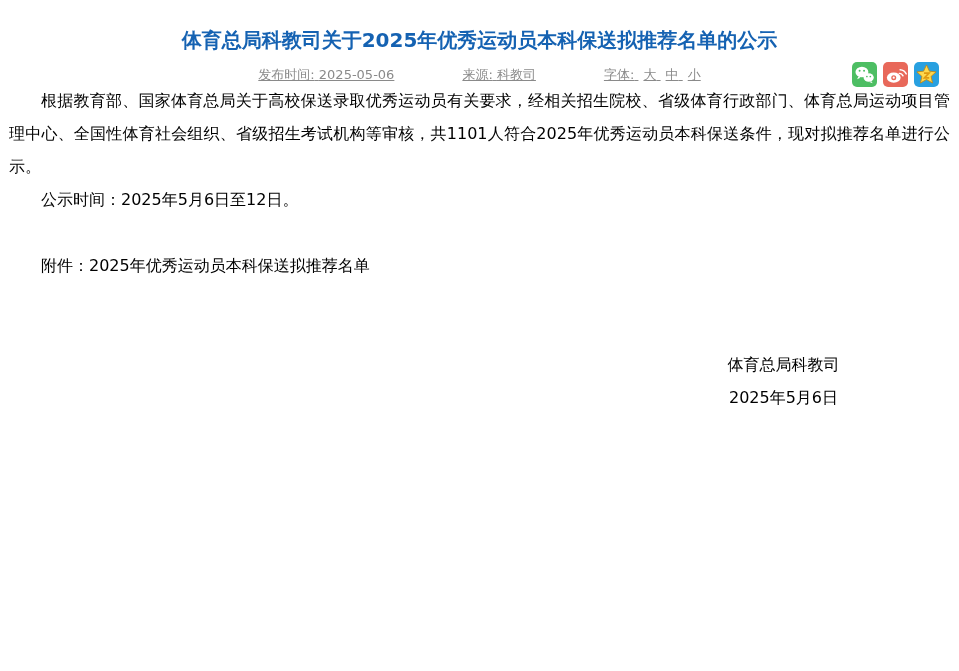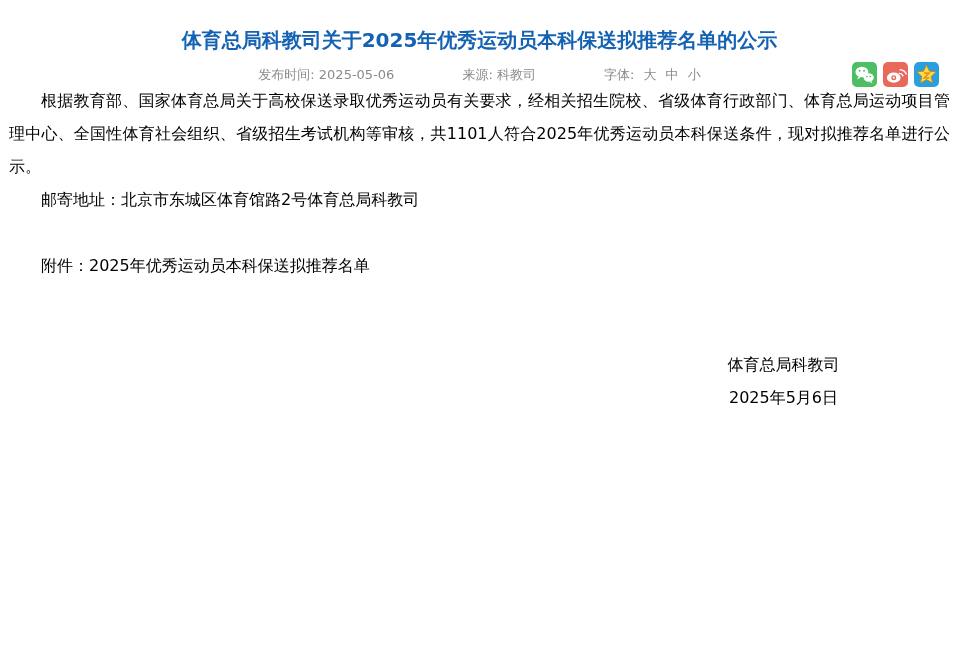--- a/index.html
+++ b/index.html
@@ -23,20 +23,21 @@
   }
 
   .meta-row {
     margin-top: 12px;
     display: flex;
     justify-content: center;
     gap: 68px;
     font-size: 13px;
     line-height: 18px;
     color: #8a8a8a;
+    text-decoration: underline;
   }
   .meta-item { white-space: nowrap; }
   .font-size-option {
     color: #8a8a8a;
     text-decoration: none;
     margin-left: 5px;
     cursor: pointer;
   }
 
   .share-icons {
@@ -127,21 +128,21 @@
     <button class="share-btn share-qzone" title="">
       <svg width="25" height="25" viewBox="0 0 24 24">
         <polygon points="12,2.8 14.8,8.8 21.2,9.5 16.4,13.8 17.8,20.2 12,16.8 6.2,20.2 7.6,13.8 2.8,9.5 9.2,8.8" fill="#ffd84d" stroke="#c8860a" stroke-width="0.8"></polygon>
         <path d="M9.6 10.6 h4.8 l-4.4 4.6 h4.6" stroke="#e09a12" stroke-width="1.6" fill="none"></path>
       </svg>
     </button>
   </div>
 
   <div class="content">
     <p>根据教育部、国家体育总局关于高校保送录取优秀运动员有关要求，经相关招生院校、省级体育行政部门、体育总局运动项目管理中心、全国性体育社会组织、省级招生考试机构等审核，共1101人符合2025年优秀运动员本科保送条件，现对拟推荐名单进行公示。</p>
-    <p>邮寄地址：北京市东城区体育馆路2号体育总局科教司</p>
+    <p>公示时间：2025年5月6日至12日。</p>
     <p class="attachment-line">附件：2025年优秀运动员本科保送拟推荐名单</p>
 
     <div class="signature">
       <p>体育总局科教司</p>
       <p>2025年5月6日</p>
     </div>
   </div>
 
 </div>
 

